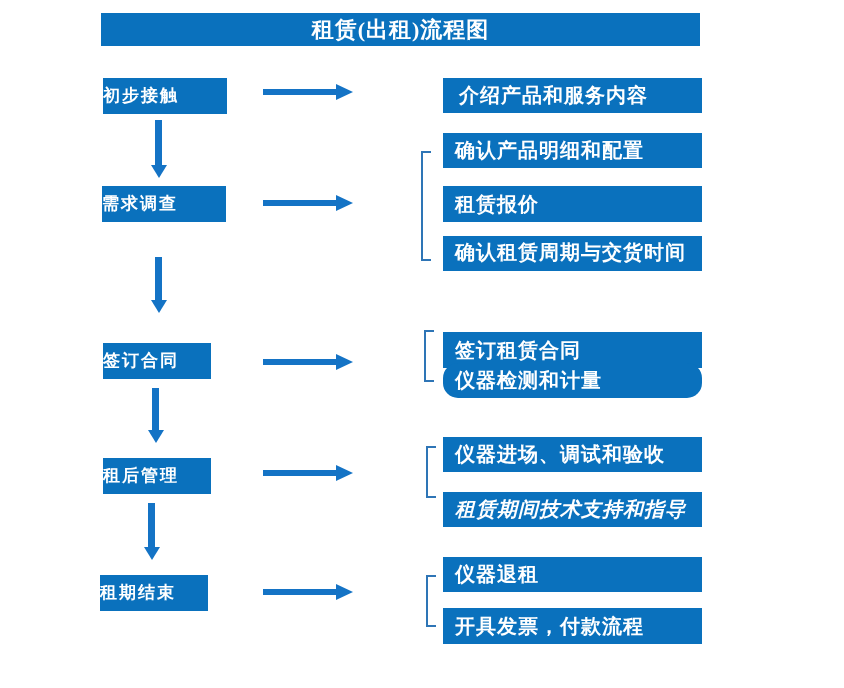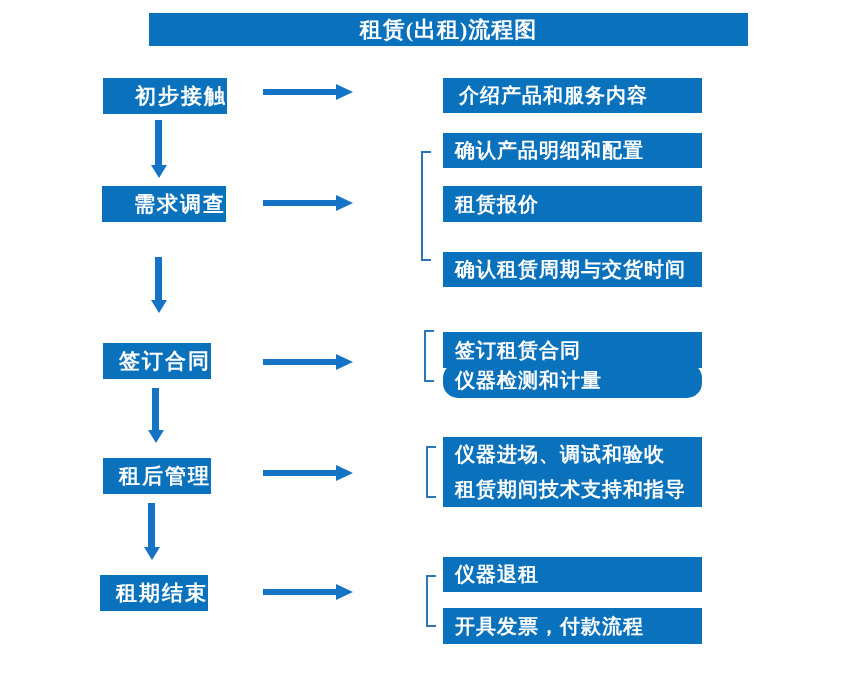--- a/index.html
+++ b/index.html
@@ -10,28 +10,28 @@
     --bg:#ffffff;
   }
   html,body{margin:0;padding:0;background:var(--bg);}
   .canvas{
     position:relative;width:844px;height:688px;background:var(--bg);
     font-family:"Liberation Serif","DejaVu Serif",serif;overflow:hidden;
   }
   .banner{
     position:absolute;left:101px;top:13px;width:599px;height:33px;
     background:var(--box);color:var(--text);font-weight:bold;font-size:22px;
-    line-height:33px;text-align:center;letter-spacing:1px;margin-left:48px;
+    line-height:33px;text-align:center;letter-spacing:1px;
   }
   .box{
     position:absolute;background:var(--box);color:var(--text);font-weight:bold;
     white-space:nowrap;
   }
   .left-box{
-    height:36px;line-height:36px;text-align:right;font-size:21px;letter-spacing:2px;
+    height:36px;line-height:36px;text-align:left;font-size:17px;letter-spacing:2px;
   }
   .right-box{
     left:443px;width:259px;height:35px;line-height:35px;padding-left:12px;
     box-sizing:border-box;font-size:20px;letter-spacing:1px;
   }
   .h-arrow{position:absolute;width:90px;height:16px;}
   .h-shaft{position:absolute;left:0;top:5px;width:74px;height:6px;background:var(--arrow);}
   .h-head{
     position:absolute;right:0;top:0;width:0;height:0;
     border-left:17px solid var(--arrow);border-top:8px solid transparent;border-bottom:8px solid transparent;
@@ -101,21 +101,21 @@
   </div>
 
   <div class="bracket" style="left:421px;top:151px;height:110px;"></div>
   <div class="bracket" style="left:424px;top:330px;height:52px;"></div>
   <div class="bracket" style="left:426px;top:446px;height:52px;"></div>
   <div class="bracket" style="left:426px;top:575px;height:52px;"></div>
 
   <div class="box right-box" style="top:78px;padding-left:16px;">介绍产品和服务内容</div>
   <div class="box right-box" style="top:186px;height:36px;line-height:36px;">租赁报价</div>
   <div class="box right-box" style="top:133px;">确认产品明细和配置</div>
-  <div class="box right-box" style="top:252px;">确认租赁周期与交货时间</div>
+  <div class="box right-box" style="top:236px;font-family:Liberation Mono, monospace;">确认租赁周期与交货时间</div>
   <div class="box right-box" style="top:314px;height:36px;line-height:36px;margin-top:18px;">签订租赁合同</div>
   <div class="box right-box" style="top:363px;border-radius:15px;">仪器检测和计量</div>
   <div class="box right-box" style="top:425px;margin-top:12px;">仪器进场、调试和验收</div>
-  <div class="box right-box" style="top:472px;">租赁期间技术支持和指导</div>
+  <div class="box right-box" style="top:492px;font-style:italic;">租赁期间技术支持和指导</div>
   <div class="box right-box" style="top:557px;">仪器退租</div>
   <div class="box right-box" style="top:608px;height:36px;line-height:36px;">开具发票，付款流程</div>
 
 </div>
 
 </body></html>

